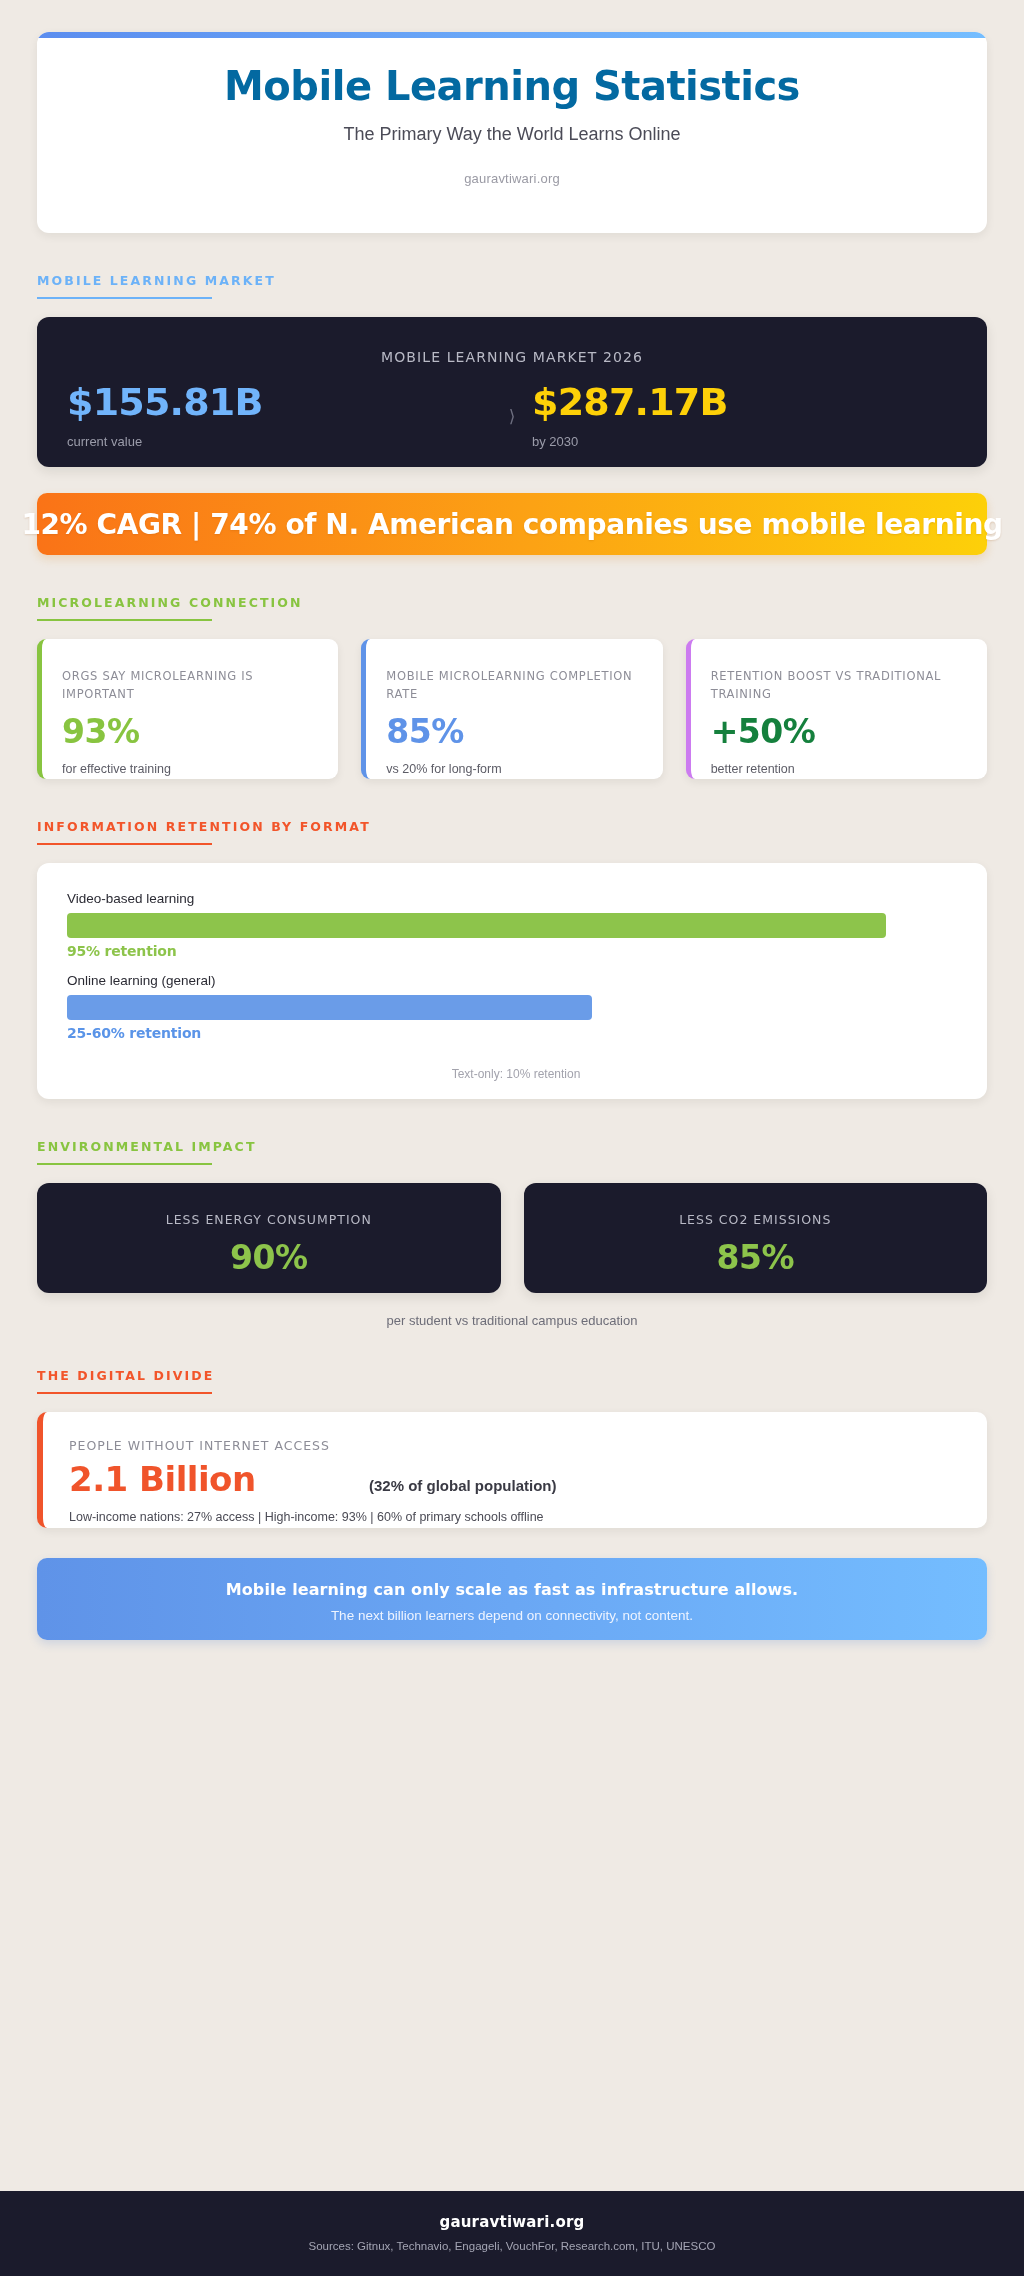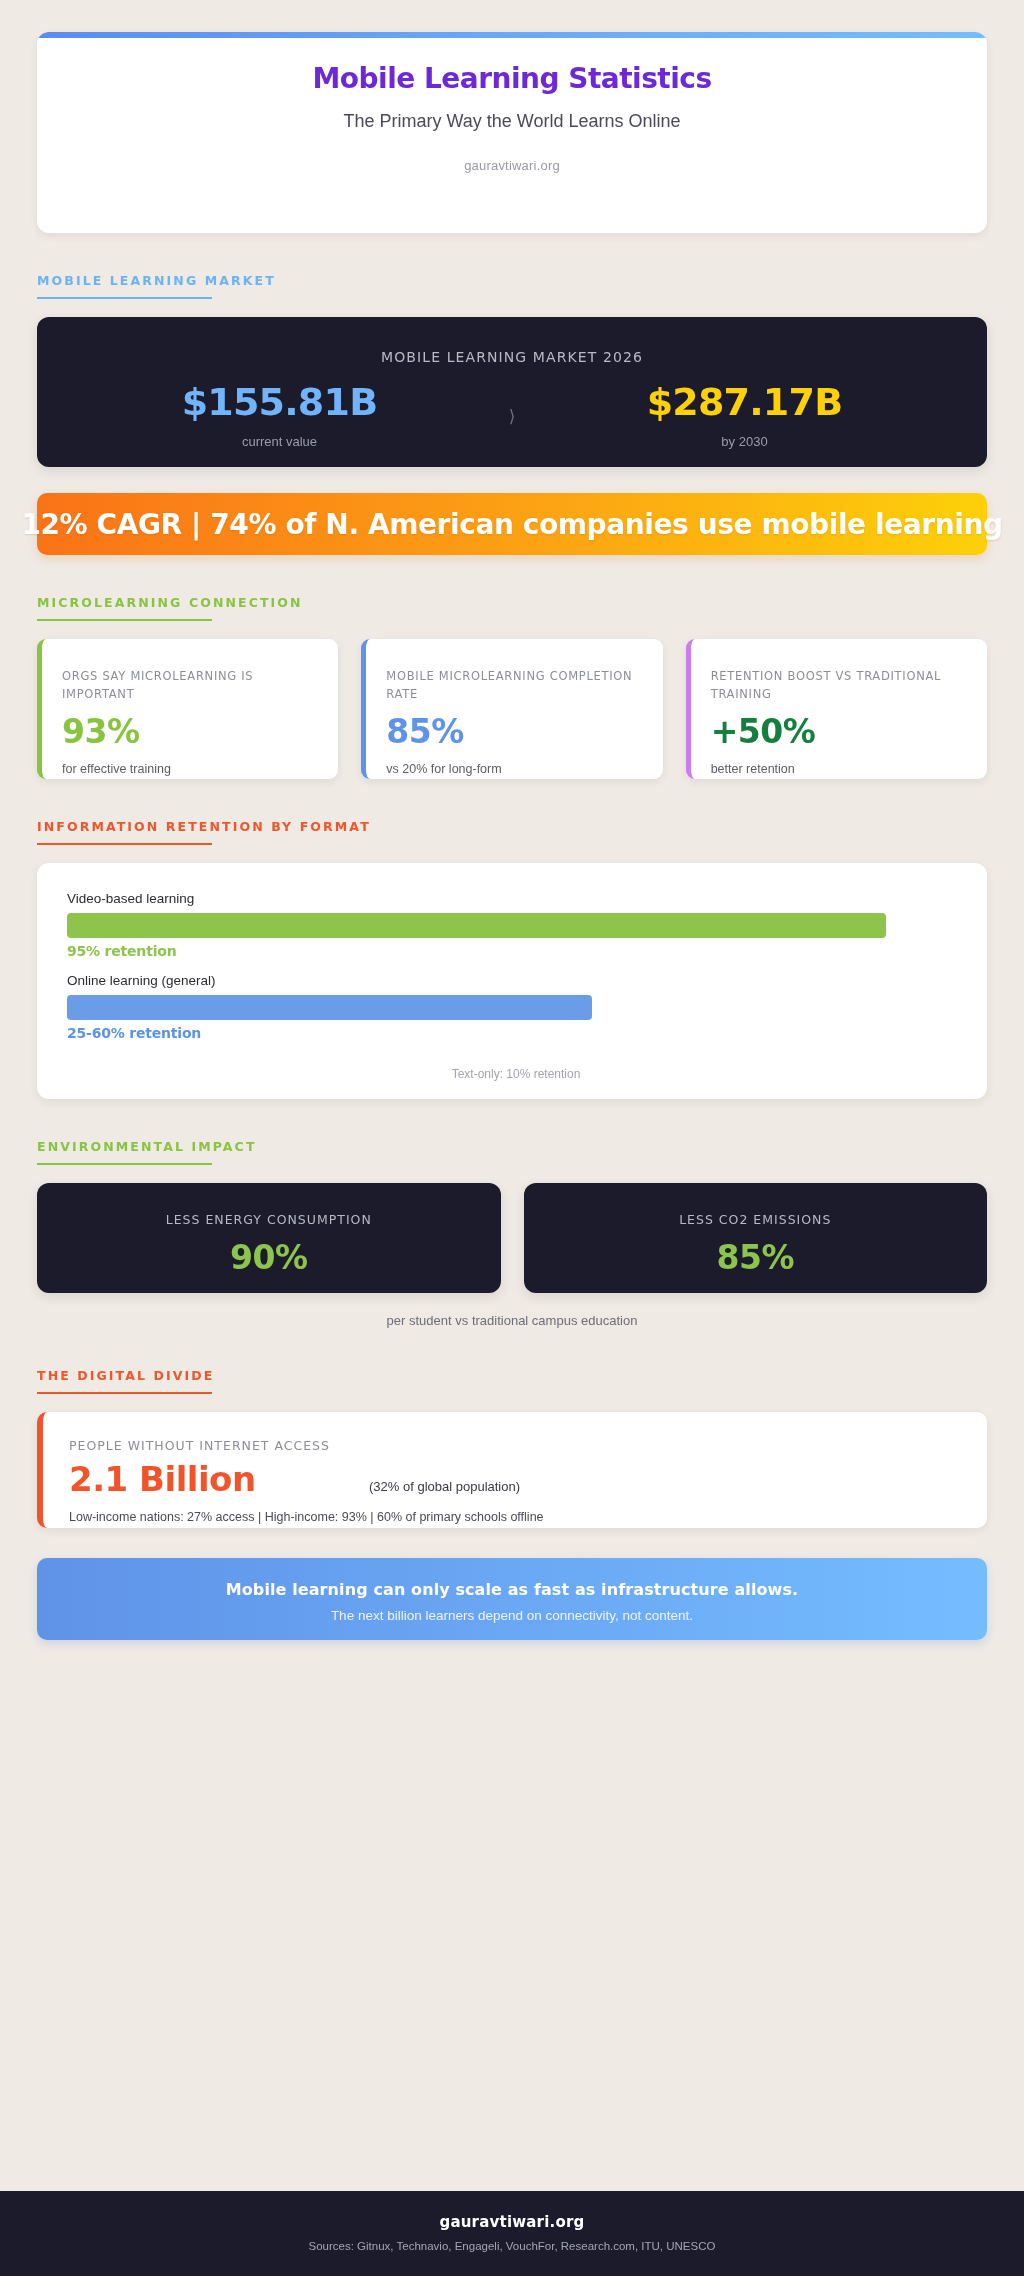--- a/index.html
+++ b/index.html
@@ -46,23 +46,23 @@
     width: 100%;
     background: linear-gradient(90deg, #5b8def 0%, #69a6f7 45%, #74bdff 100%);
   }
   .hero-inner {
     padding: 26px 30px 0 30px;
     text-align: center;
   }
   .hero-title {
     font-family: "DejaVu Sans", sans-serif;
     font-weight: 900;
-    font-size: 28px;
+    font-size: 40px;
     letter-spacing: -0.5px;
-    color: #6d28d9;
+    color: #0369a1;
     line-height: 1.1;
   }
   .hero-sub {
     margin-top: 16px;
     font-size: 18px;
     color: #4b4b57;
     font-weight: 400;
   }
   .hero-site {
     margin-top: 26px;
@@ -114,21 +114,21 @@
     font-weight: 400;
   }
   .market-row {
     margin-top: 18px;
     display: flex;
     align-items: center;
     justify-content: center;
   }
   .market-col {
     flex: 1 1 0;
-    text-align: center;
+    text-align: left;
   }
   .market-value {
     font-family: "DejaVu Sans", sans-serif;
     font-weight: 900;
     font-size: 38px;
     letter-spacing: -0.8px;
     line-height: 1;
   }
   .market-value.blue   { color: #71b4fb; }
   .market-value.yellow { color: #fdd008; }
@@ -321,22 +321,23 @@
   .divide-value {
     font-family: "DejaVu Sans", sans-serif;
     font-weight: 900;
     font-size: 34px;
     letter-spacing: -0.5px;
     color: #f0542b;
     line-height: 1.1;
     flex: 0 0 300px;
   }
   .divide-side {
-    font-size: 13px;
+    font-size: 15px;
     color: #3a3a44;
+    font-weight: bold;
   }
   .divide-foot {
     margin-top: 12px;
     font-size: 12.5px;
     color: #4b4b55;
   }
 
   
   .closing {
     margin-top: 30px;

